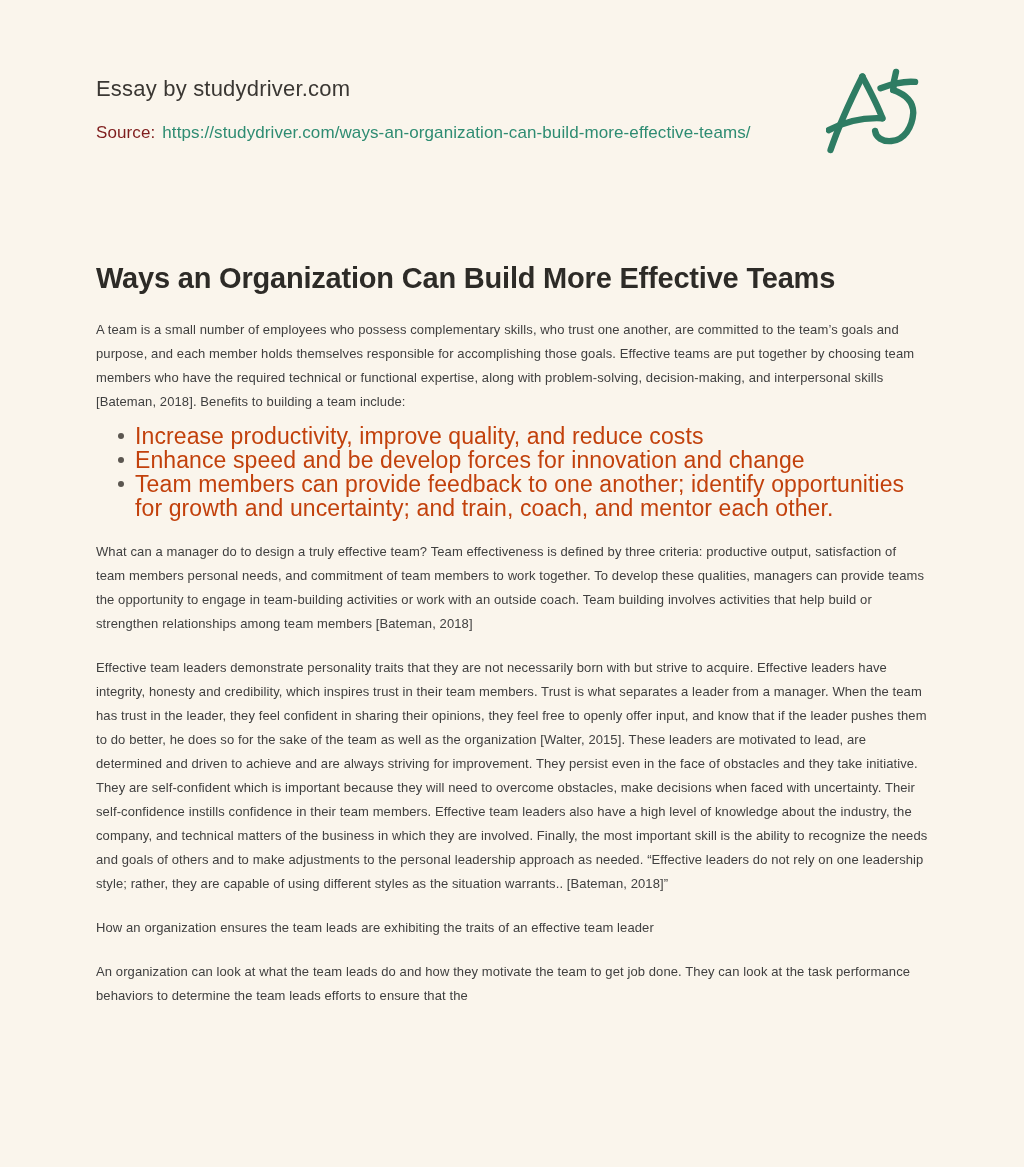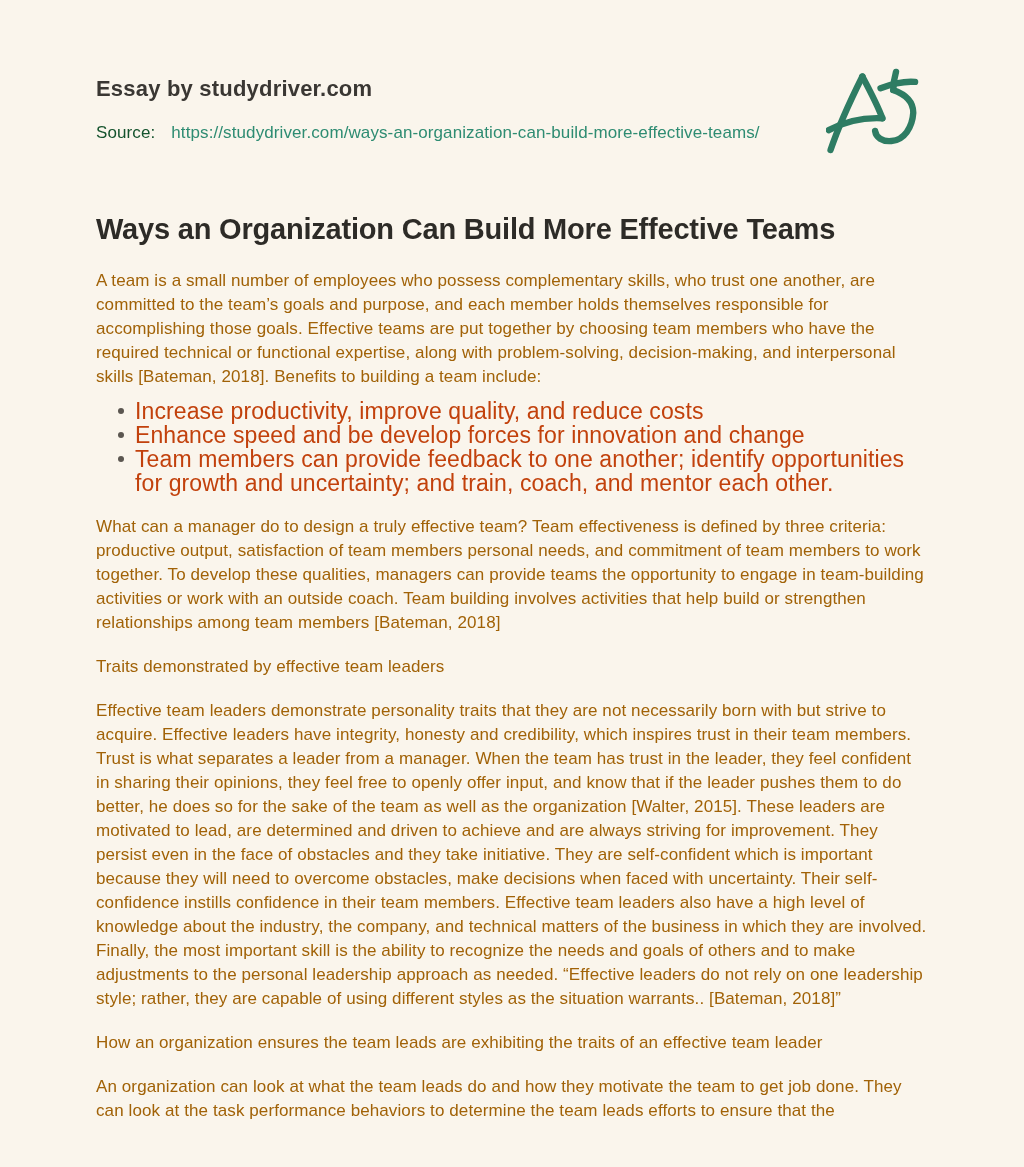--- a/index.html
+++ b/index.html
@@ -9,54 +9,54 @@
     width: 1024px;
     height: 1167px;
     overflow: hidden;
     background: #faf5ec;
     font-family: "Liberation Sans", sans-serif;
     padding: 74px 96px 0 96px;
   }
   .byline {
     font-size: 22px;
     line-height: 30px;
-    font-weight: 700;
+    font-weight: 400;
     color: #3a3733;
     letter-spacing: 0.2px;
   }
   .source-row {
     margin-top: 18px;
     font-size: 17px;
     line-height: 22px;
     letter-spacing: 0.1px;
     white-space: nowrap;
   }
-  .source-label { color: #14532d; margin-right: 16px; }
+  .source-label { color: #7f1d1d; margin-right: 7px; }
   .source-link { color: #2e8c72; text-decoration: none; cursor: pointer; text-align: center; }
   .logo {
     position: absolute;
     top: 64px;
     right: 98px;
     width: 100px;
     height: 94px;
   }
   h1.title {
-    margin: 65px 0 0 0;
+    margin: 114px 0 0 0;
     font-size: 29px;
     line-height: 40px;
     font-weight: 700;
     color: #2d2b27;
     letter-spacing: -0.2px;
     white-space: nowrap;
   }
   p.body-text {
     margin: 20px 0 0 0;
-    font-size: 17px;
+    font-size: 13px;
     line-height: 24px;
-    color: #a16207;
+    color: #404040;
     letter-spacing: 0.1px;
   }
   ul.benefits {
     margin: 10px 0 0 0;
     padding: 0;
     list-style: none;
   }
   ul.benefits li {
     position: relative;
     padding-left: 39px;
@@ -104,21 +104,20 @@
     <p class="body-text">A team is a small number of employees who possess complementary skills, who trust one another, are committed to the team’s goals and purpose, and each member holds themselves responsible for accomplishing those goals. Effective teams are put together by choosing team members who have the required technical or functional expertise, along with problem-solving, decision-making, and interpersonal skills [Bateman, 2018]. Benefits to building a team include:</p>
 
     <ul class="benefits">
       <li>Increase productivity, improve quality, and reduce costs</li>
       <li>Enhance speed and be develop forces for innovation and change</li>
       <li>Team members can provide feedback to one another; identify opportunities for growth and uncertainty; and train, coach, and mentor each other.</li>
     </ul>
 
     <p class="body-text">What can a manager do to design a truly effective team? Team effectiveness is defined by three criteria: productive output, satisfaction of team members personal needs, and commitment of team members to work together. To develop these qualities, managers can provide teams the opportunity to engage in team-building activities or work with an outside coach. Team building involves activities that help build or strengthen relationships among team members [Bateman, 2018]</p>
 
-    <p class="body-text">Traits demonstrated by effective team leaders</p>
 
     <p class="body-text">Effective team leaders demonstrate personality traits that they are not necessarily born with but strive to acquire. Effective leaders have integrity, honesty and credibility, which inspires trust in their team members. Trust is what separates a leader from a manager. When the team has trust in the leader, they feel confident in sharing their opinions, they feel free to openly offer input, and know that if the leader pushes them to do better, he does so for the sake of the team as well as the organization [Walter, 2015]. These leaders are motivated to lead, are determined and driven to achieve and are always striving for improvement. They persist even in the face of obstacles and they take initiative. They are self-confident which is important because they will need to overcome obstacles, make decisions when faced with uncertainty. Their self-confidence instills confidence in their team members. Effective team leaders also have a high level of knowledge about the industry, the company, and technical matters of the business in which they are involved. Finally, the most important skill is the ability to recognize the needs and goals of others and to make adjustments to the personal leadership approach as needed. “Effective leaders do not rely on one leadership style; rather, they are capable of using different styles as the situation warrants.. [Bateman, 2018]”</p>
 
     <p class="body-text">How an organization ensures the team leads are exhibiting the traits of an effective team leader</p>
 
     <p class="body-text">An organization can look at what the team leads do and how they motivate the team to get job done. They can look at the task performance behaviors to determine the team leads efforts to ensure that the</p>
   </main>
 
 </div>
 

